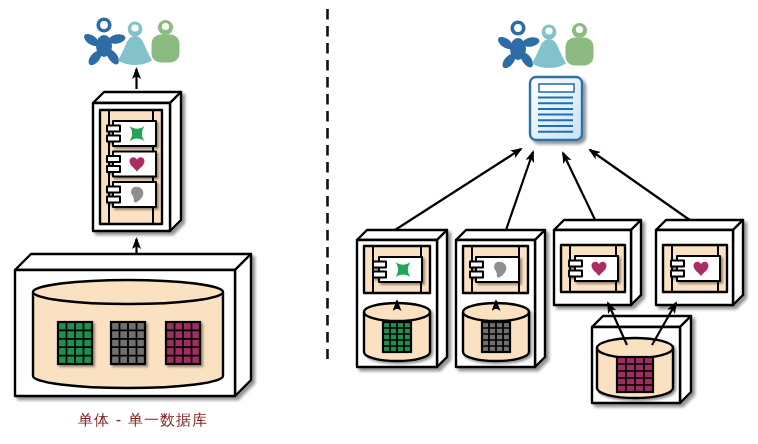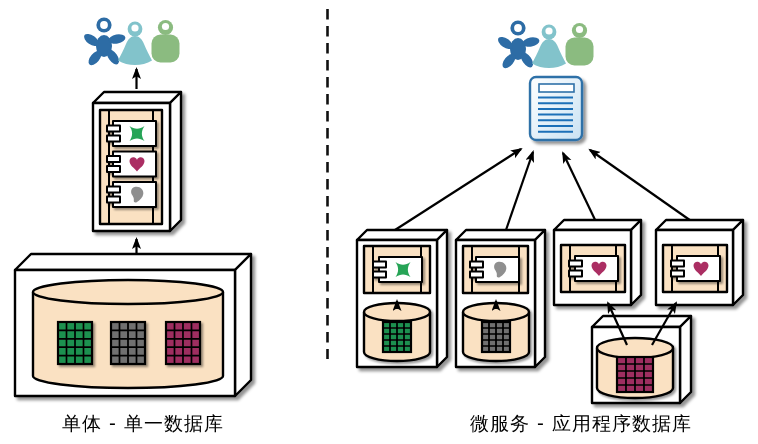--- a/index.html
+++ b/index.html
@@ -9,21 +9,21 @@
   .outl{stroke:#000;stroke-width:2.4;stroke-linejoin:round;}
   .face{fill:#fff;}
   .panel{fill:var(--peach,#FAE1C2);}
   .strip{stroke:#000;stroke-width:2;}
   .comp-box{fill:#fff;stroke:#000;stroke-width:2;stroke-linejoin:round;}
   .gcell{stroke:#000;stroke-width:2.2;}
   .gline{stroke:#000;stroke-width:1.7;fill:none;}
   .arrow{stroke:#000;stroke-width:2.2;fill:none;}
   .docline{stroke:var(--doc-line,#1C70B8);stroke-width:2;}
   .caption{position:absolute;top:411px;transform:translateX(-50%);
-           font-size:19px;letter-spacing:1px;color:#000000;white-space:nowrap;}
+           font-size:15px;letter-spacing:1px;color:#7f1d1d;white-space:nowrap;}
 </style>
 </head>
 <body>
 
 <div class="stage">
 <svg width="758" height="444" viewBox="0 0 758 444">
   <defs>
     <filter id="ds" x="-30%" y="-30%" width="170%" height="170%">
       <feDropShadow dx="3" dy="3" stdDeviation="1.6" flood-color="#000" flood-opacity="0.42"></feDropShadow>
     </filter>
@@ -211,14 +211,13 @@
         <ellipse class="outl panel" cx="635" cy="348" rx="38" ry="10"></ellipse>
         <use href="#grid-m" x="617" y="357" fill="var(--tbl-crimson,#9E2F61)"></use>
       </g>
     </g>
     <line class="arrow" x1="627" y1="345" x2="608" y2="303" marker-end="url(#arrowhead)"></line>
     <line class="arrow" x1="652" y1="345" x2="676" y2="303" marker-end="url(#arrowhead)"></line>
   </g>
 </svg>
 
 <div class="caption" style="left:143px">单体 - 单一数据库</div>
-<div class="caption" style="left:581px">微服务 - 应用程序数据库</div>
 </div>
 
 </body></html>

